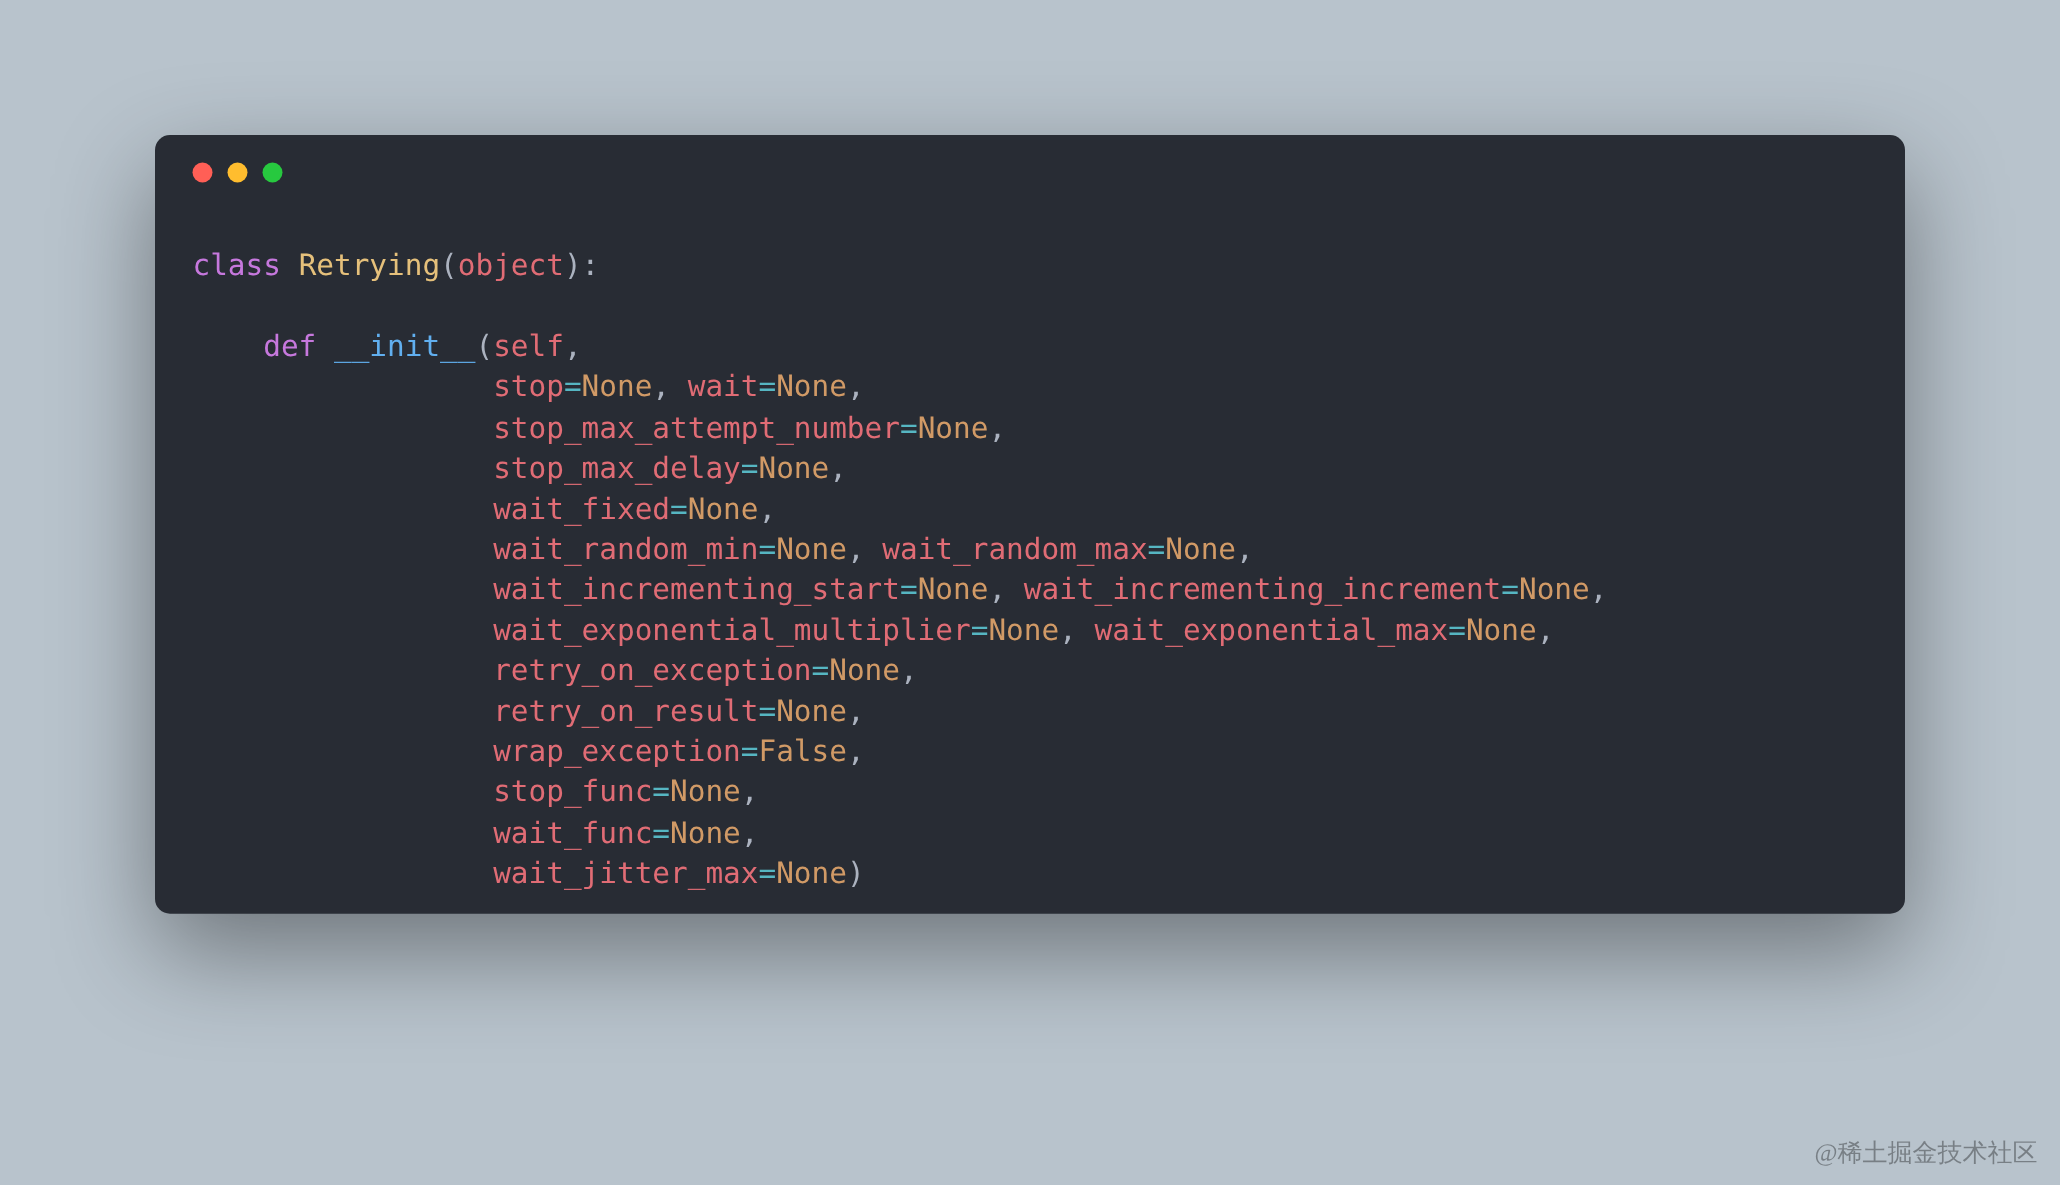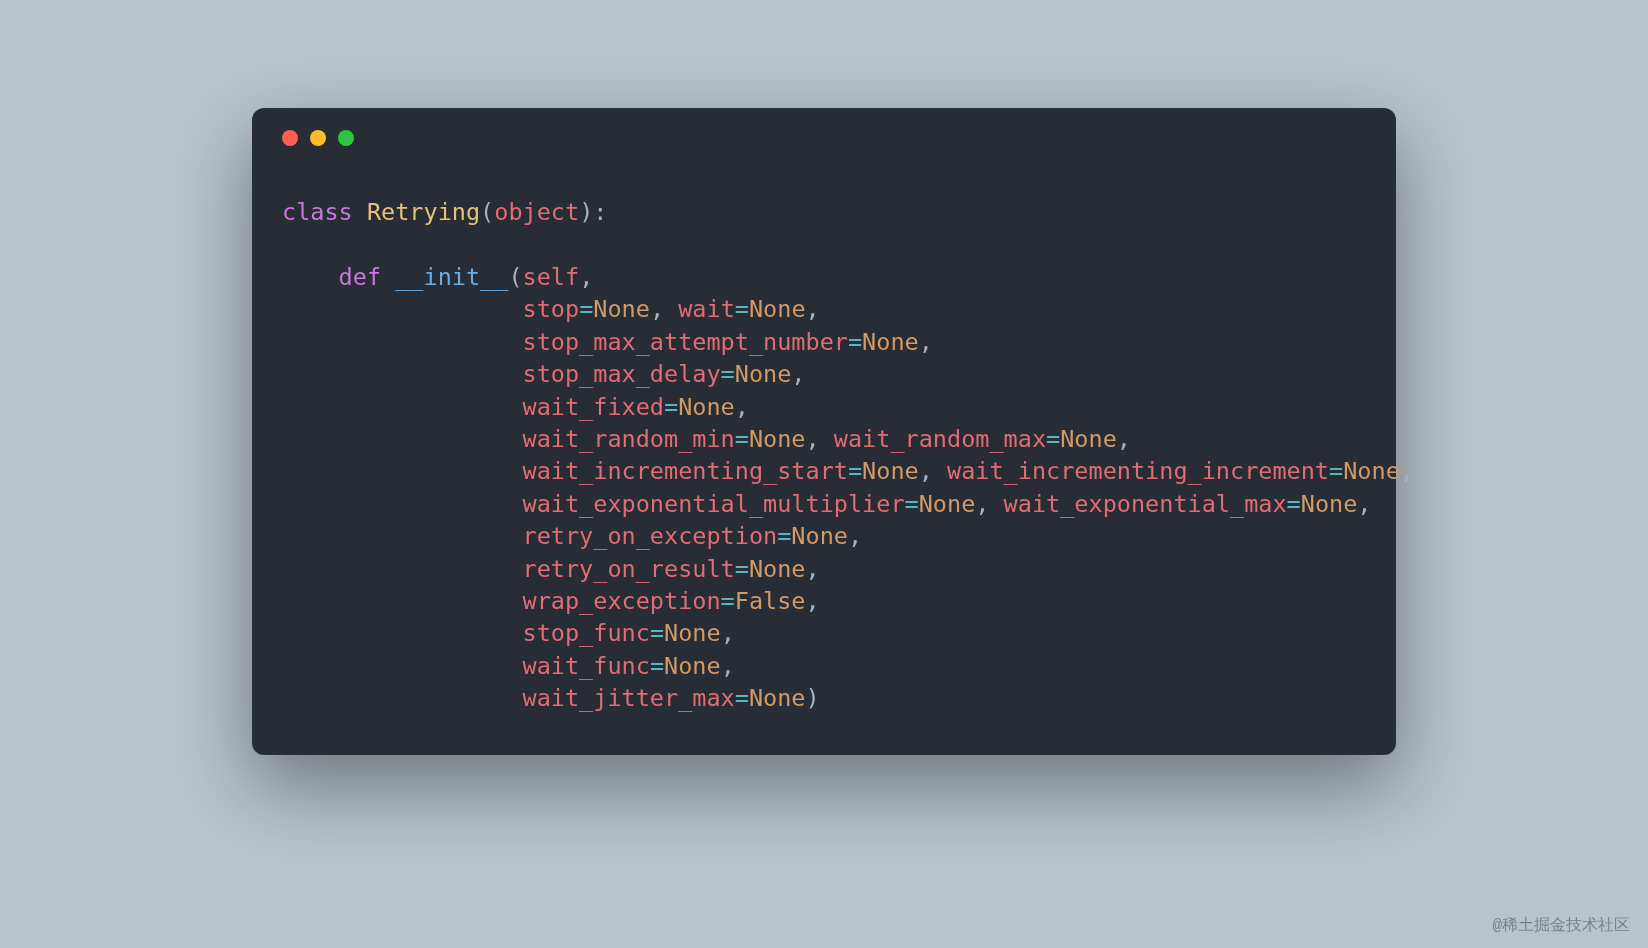--- a/index.html
+++ b/index.html
@@ -12,25 +12,25 @@
       height: 948px;
       background: #b8c3cc;
       display: flex;
       justify-content: center;
       align-items: flex-start;
       padding-top: 108px;
       font-family: 'Menlo', 'Monaco', 'Consolas', monospace;
       position: relative;
     }
     .window {
-      width: 1144px;
+      width: 1400px;
       background: #282c34;
       border-radius: 12px;
       box-shadow: 0 30px 80px rgba(0,0,0,0.4);
-      padding-bottom: 40px;
+      padding-bottom: 16px;
     }
     .titlebar {
       display: flex;
       align-items: center;
       padding: 22px 30px 10px 30px;
       gap: 12px;
     }
     .dot {
       width: 16px;
       height: 16px;
@@ -53,23 +53,23 @@
     .param { color: #e06c75; }
     .none { color: #d19a66; }
     .false { color: #d19a66; }
     .obj { color: #e06c75; }
     .op { color: #56b6c2; }
     .punct { color: #abb2bf; }
     .watermark {
       position: absolute;
       bottom: 12px;
       right: 18px;
-      font-size: 16px;
+      font-size: 20px;
       color: rgba(0,0,0,0.35);
-      font-family: Liberation Mono, monospace;
+      font-family: Liberation Serif, serif;
     }
   </style>
 </head>
 <body>
 
 <div class="window">
   <div class="titlebar">
     <div class="dot red"></div>
     <div class="dot yellow"></div>
     <div class="dot green"></div>

